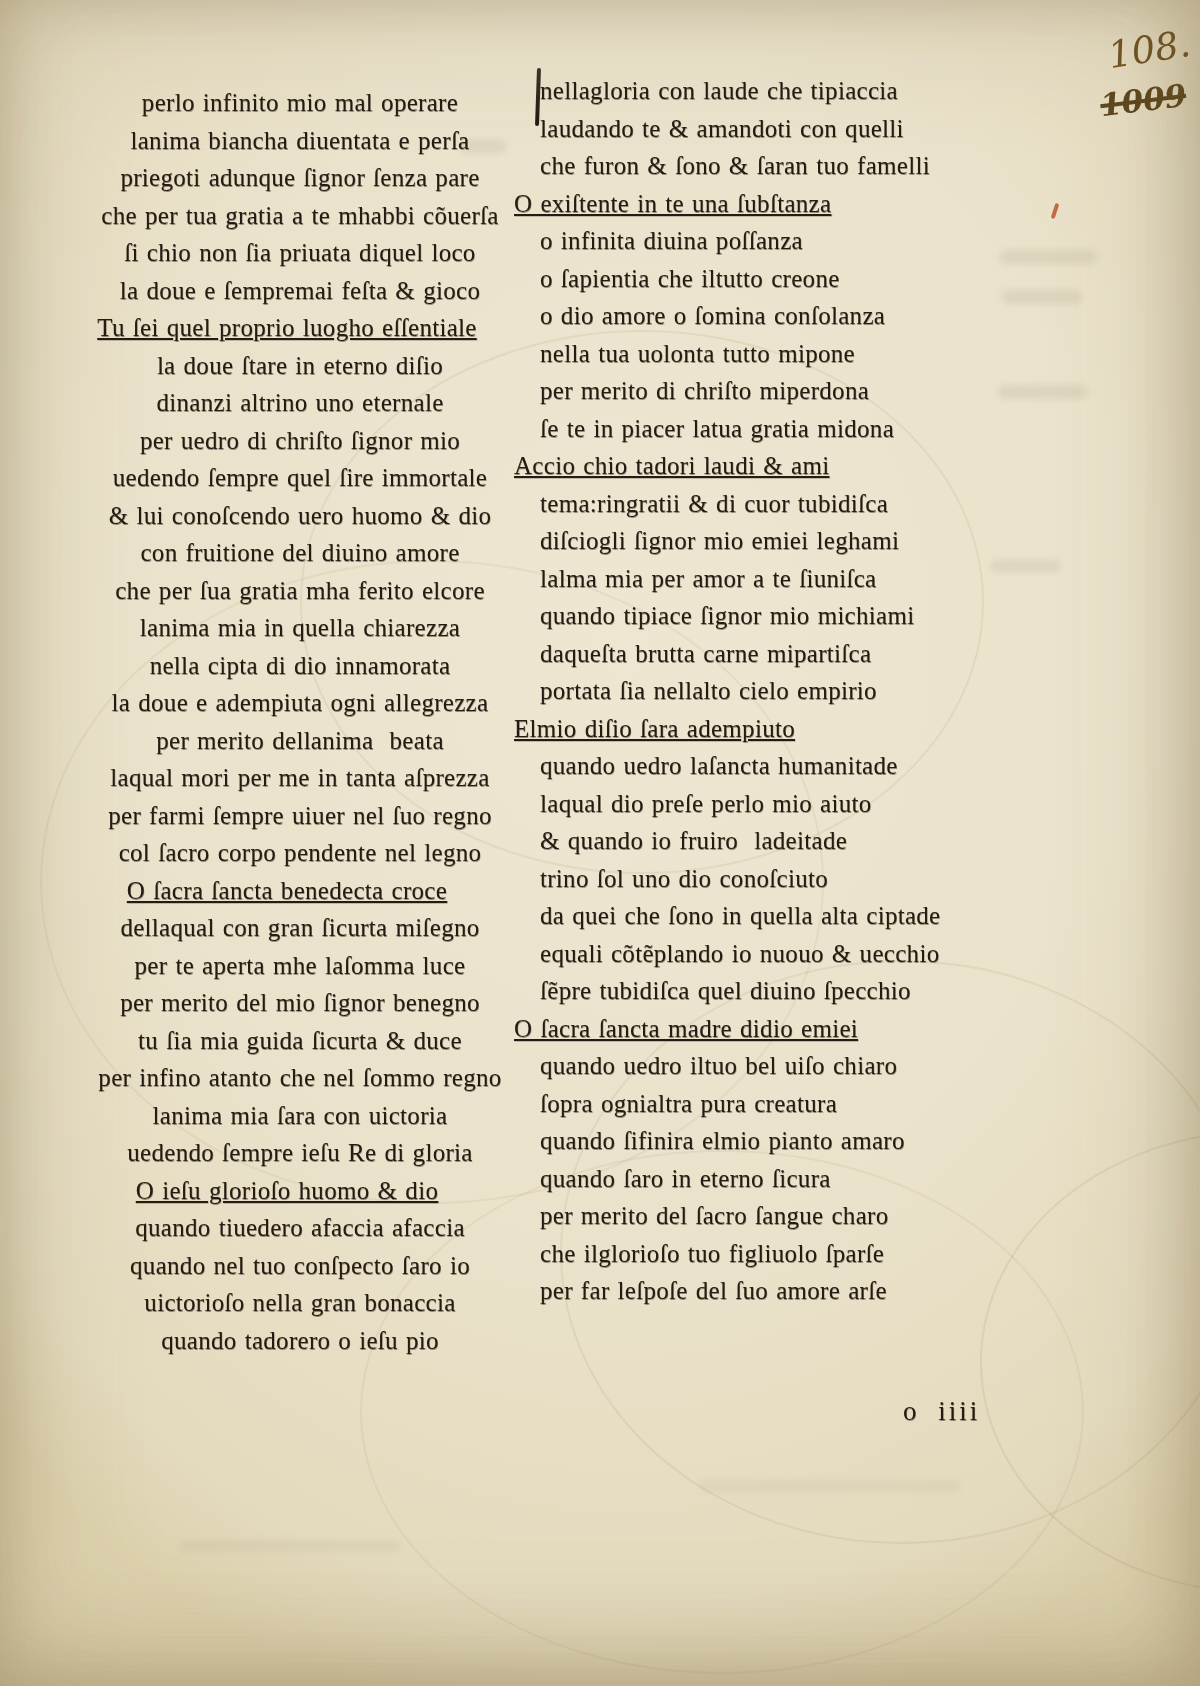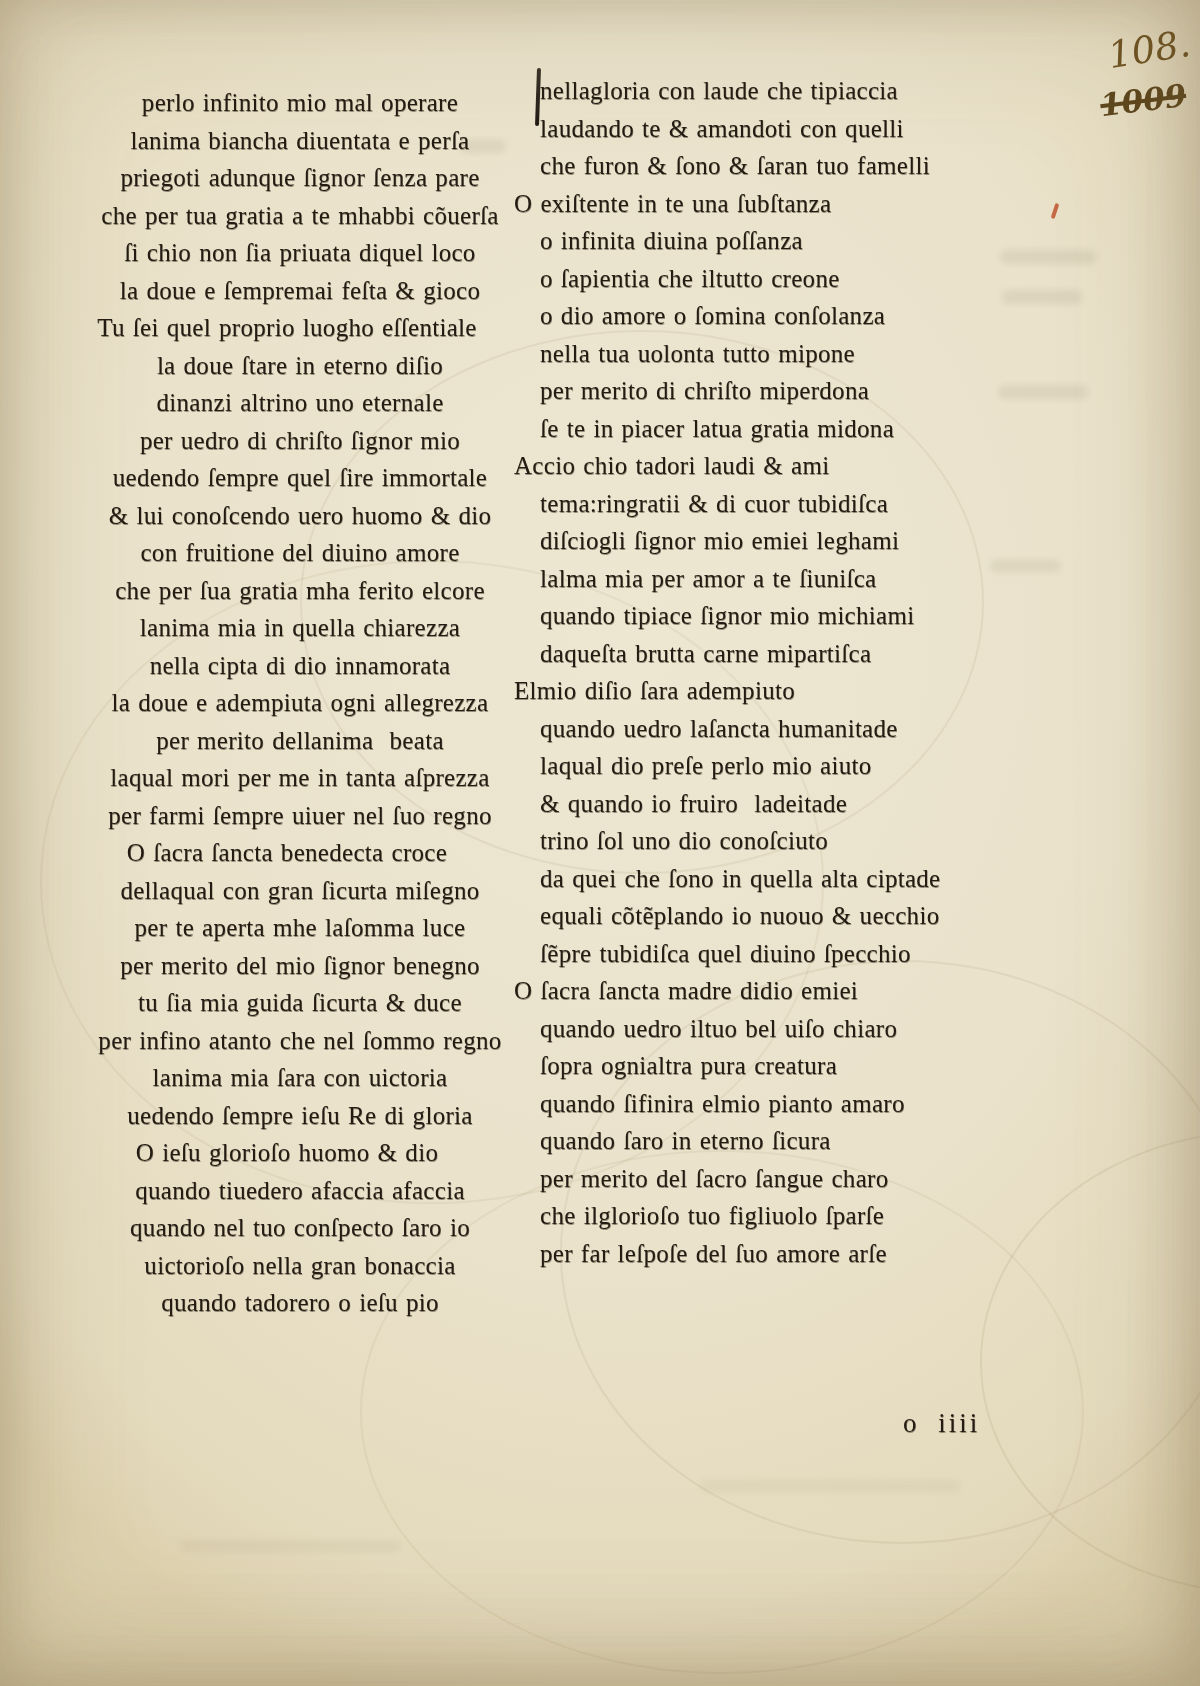--- a/index.html
+++ b/index.html
@@ -49,28 +49,27 @@
   .col{position:absolute;}
   .col-left{left:52px;top:84px;width:470px;text-align:center;}
   .col-right{left:514px;top:72px;width:540px;}
   .line{
     white-space:pre;
     font-size:25px;line-height:37.5px;height:37.5px;
     color:#241c13;letter-spacing:0.3px;word-spacing:1.5px;
     padding-left:26px;
     text-shadow:0.5px 0.5px 0.6px rgba(45,32,16,0.45);
   }
-  .line.stanza-start{padding-left:0;}
+  .line.stanza-start{padding-left:0;text-decoration:underline;}
 
   
   .signature{
     position:absolute;left:903px;top:1396px;
     font-size:27px;color:#241c13;letter-spacing:3px;word-spacing:9px;
     text-shadow:0.5px 0.5px 0.6px rgba(45,32,16,0.45);
-    margin-top:12px;
   }
   
   .folio-num{
     position:absolute;left:1108px;top:28px;
     font-family:"DejaVu Serif",serif;font-style:italic;
     font-size:37px;color:#6f5323;transform:rotate(-9deg);
   }
   .folio-crossed{
     position:absolute;left:1100px;top:82px;
     font-family:"DejaVu Serif",serif;font-style:italic;font-weight:bold;
@@ -127,20 +126,21 @@
       <div class="line">uedendo ſempre quel ſire immortale</div>
       <div class="line">&amp; lui conoſcendo uero huomo &amp; dio</div>
       <div class="line">con fruitione del diuino amore</div>
       <div class="line">che per ſua gratia mha ferito elcore</div>
       <div class="line">lanima mia in quella chiarezza</div>
       <div class="line">nella cipta di dio innamorata</div>
       <div class="line">la doue e adempiuta ogni allegrezza</div>
       <div class="line">per merito dellanima  beata</div>
       <div class="line">laqual mori per me in tanta aſprezza</div>
       <div class="line">per farmi ſempre uiuer nel ſuo regno</div>
+      <div class="line">col ſacro corpo pendente nel legno</div>
       <div class="line stanza-start">O ſacra ſancta benedecta croce</div>
       <div class="line">dellaqual con gran ſicurta miſegno</div>
       <div class="line">per te aperta mhe laſomma luce</div>
       <div class="line">per merito del mio ſignor benegno</div>
       <div class="line">tu ſia mia guida ſicurta &amp; duce</div>
       <div class="line">per infino atanto che nel ſommo regno</div>
       <div class="line">lanima mia ſara con uictoria</div>
       <div class="line">uedendo ſempre ieſu Re di gloria</div>
       <div class="line stanza-start">O ieſu glorioſo huomo &amp; dio</div>
       <div class="line">quando tiuedero afaccia afaccia</div>
@@ -158,20 +158,21 @@
       <div class="line">o dio amore o ſomina conſolanza</div>
       <div class="line">nella tua uolonta tutto mipone</div>
       <div class="line">per merito di chriſto miperdona</div>
       <div class="line">ſe te in piacer latua gratia midona</div>
       <div class="line stanza-start">Accio chio tadori laudi &amp; ami</div>
       <div class="line">tema:ringratii &amp; di cuor tubidiſca</div>
       <div class="line">diſciogli ſignor mio emiei leghami</div>
       <div class="line">lalma mia per amor a te ſiuniſca</div>
       <div class="line">quando tipiace ſignor mio michiami</div>
       <div class="line">daqueſta brutta carne mipartiſca</div>
+      <div class="line">portata ſia nellalto cielo empirio</div>
       <div class="line stanza-start">Elmio diſio ſara adempiuto</div>
       <div class="line">quando uedro laſancta humanitade</div>
       <div class="line">laqual dio preſe perlo mio aiuto</div>
       <div class="line">&amp; quando io fruiro  ladeitade</div>
       <div class="line">trino ſol uno dio conoſciuto</div>
       <div class="line">da quei che ſono in quella alta ciptade</div>
       <div class="line">equali cõtẽplando io nuouo &amp; uecchio</div>
       <div class="line">ſẽpre tubidiſca quel diuino ſpecchio</div>
       <div class="line stanza-start">O ſacra ſancta madre didio emiei</div>
       <div class="line">quando uedro iltuo bel uiſo chiaro</div>

